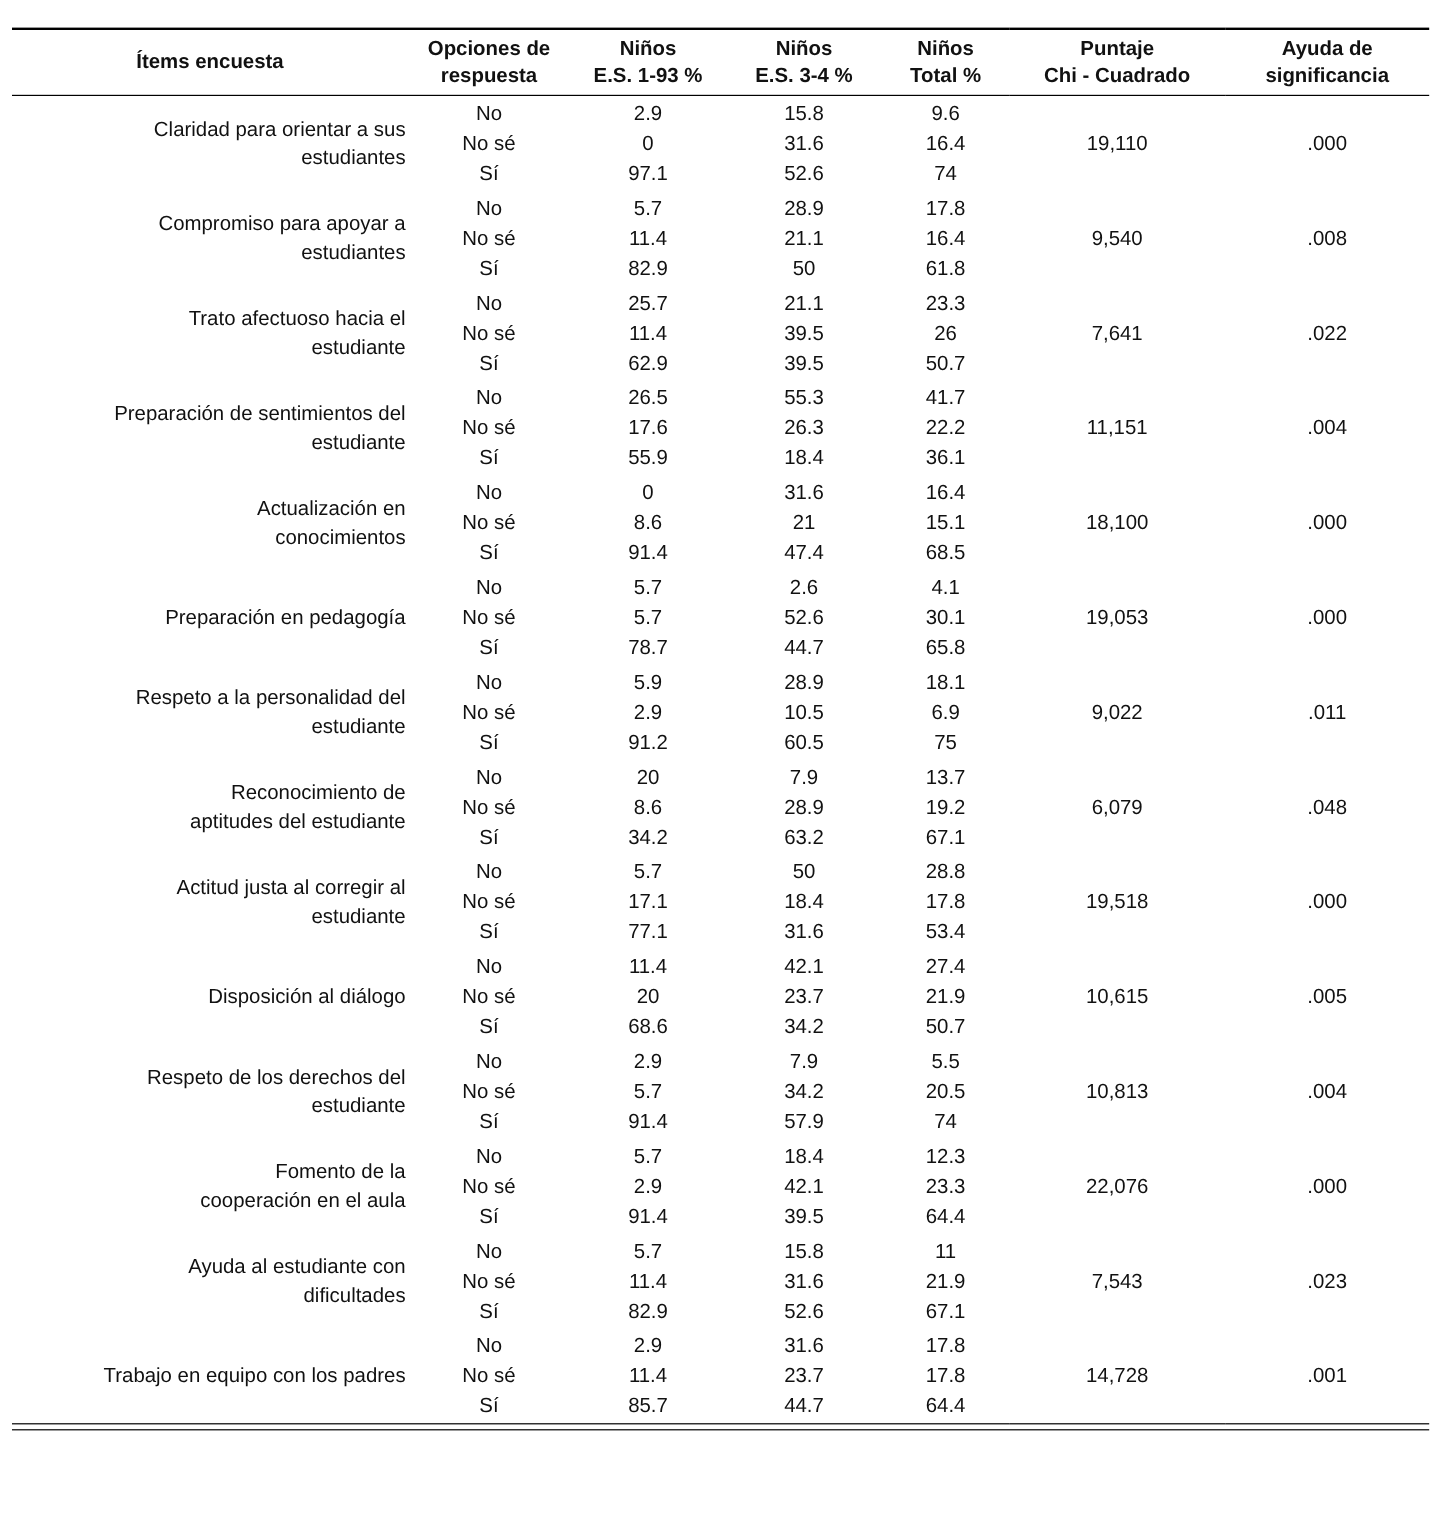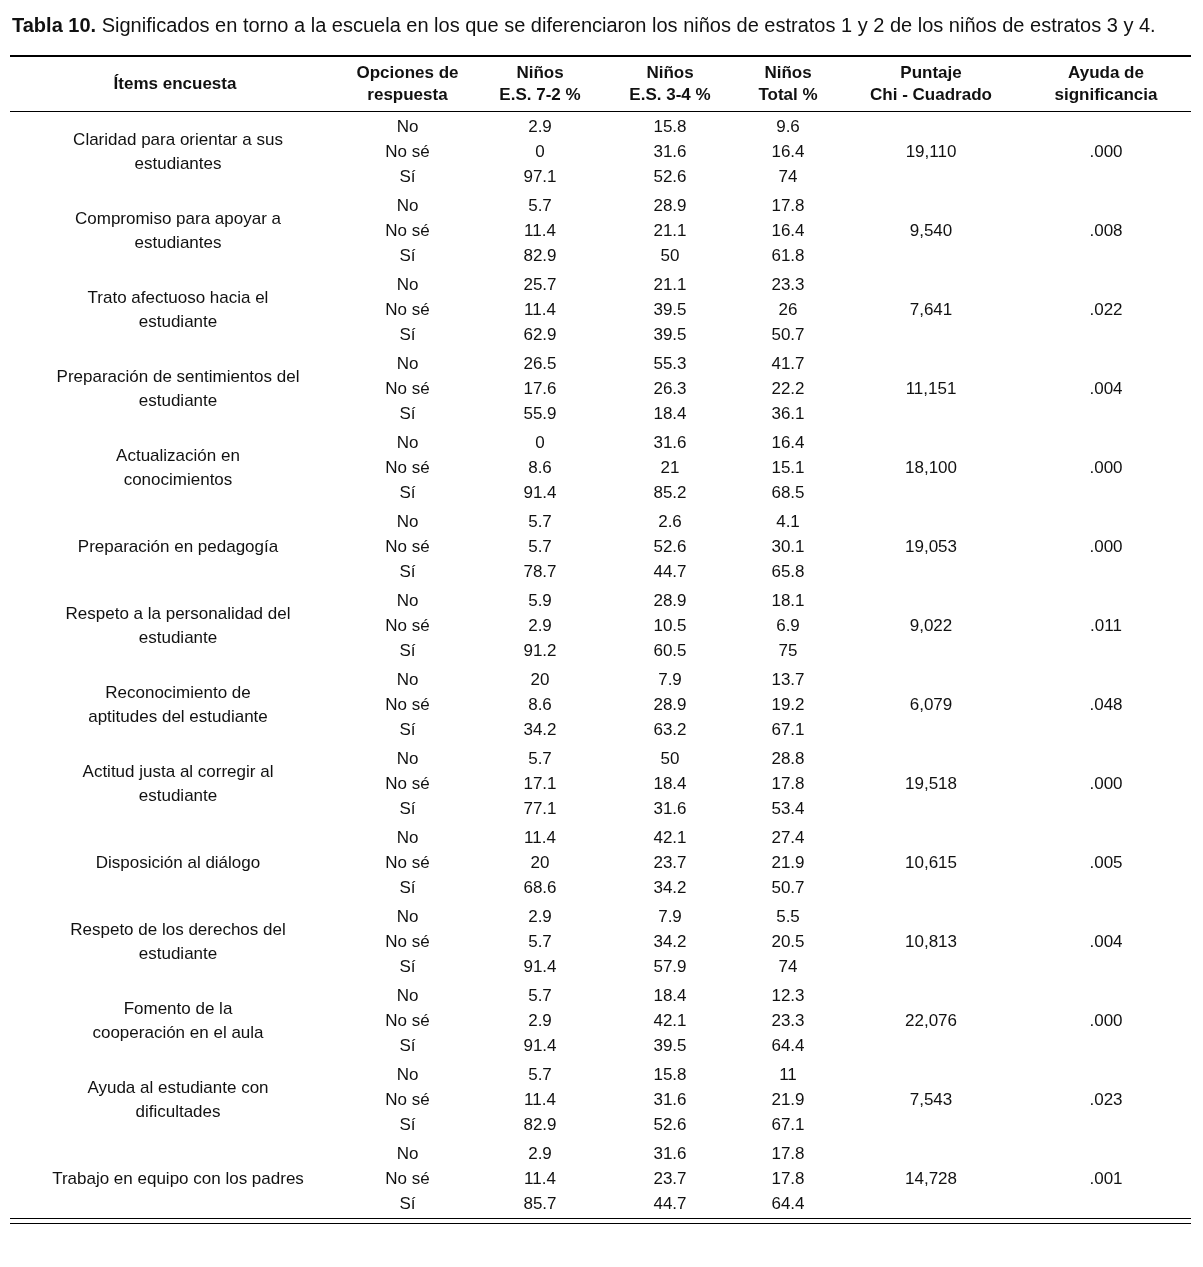--- a/index.html
+++ b/index.html
@@ -43,41 +43,40 @@
   thead th .hline { display: block; }
   tbody td {
     font-size: 17px;
     line-height: 25px;
     padding: 2px 2px;
     text-align: center;
     vertical-align: middle;
     color: #111;
   }
   tbody td.item {
-    text-align: center;
+    text-align: right;
     padding-left: 8px;
     white-space: pre-line;
     line-height: 24px;
   }
   tbody tr:last-child td {
     border-bottom: 1.5px solid #000;
   }
   .bottom-rule {
     width: 1181px;
     height: 0;
     border-bottom: 1.5px solid #000;
     margin-top: 4px;
   }
 </style>
 </head>
 <body>
 
 <div class="page">
 
-  <p class="title"><span class="caption-label">Tabla 10.</span><span> Significados en torno a la escuela en los que se diferenciaron los niños de estratos 1 y 2 de los niños de estratos 3 y 4.</span></p>
 
   <table class="data-table">
     <colgroup>
       <col style="width:330px">
       <col style="width:135px">
       <col style="width:130px">
       <col style="width:130px">
       <col style="width:106px">
       <col style="width:180px">
       <col style="width:170px">
@@ -86,21 +85,21 @@
       <tr>
         <th>
           <span class="hline">Ítems encuesta</span>
         </th>
         <th>
           <span class="hline">Opciones de</span>
           <span class="hline">respuesta</span>
         </th>
         <th>
           <span class="hline">Niños</span>
-          <span class="hline">E.S. 7-2 %</span>
+          <span class="hline">E.S. 1-93 %</span>
         </th>
         <th>
           <span class="hline">Niños</span>
           <span class="hline">E.S. 3-4 %</span>
         </th>
         <th>
           <span class="hline">Niños</span>
           <span class="hline">Total %</span>
         </th>
         <th>
@@ -227,21 +226,21 @@
             <div>Sí</div>
           </td>
           <td class="num">
             <div>0</div>
             <div>8.6</div>
             <div>91.4</div>
           </td>
           <td class="num">
             <div>31.6</div>
             <div>21</div>
-            <div>85.2</div>
+            <div>47.4</div>
           </td>
           <td class="num">
             <div>16.4</div>
             <div>15.1</div>
             <div>68.5</div>
           </td>
           <td class="num">18,100</td>
           <td class="num">.000</td>
         </tr>
         <tr>

